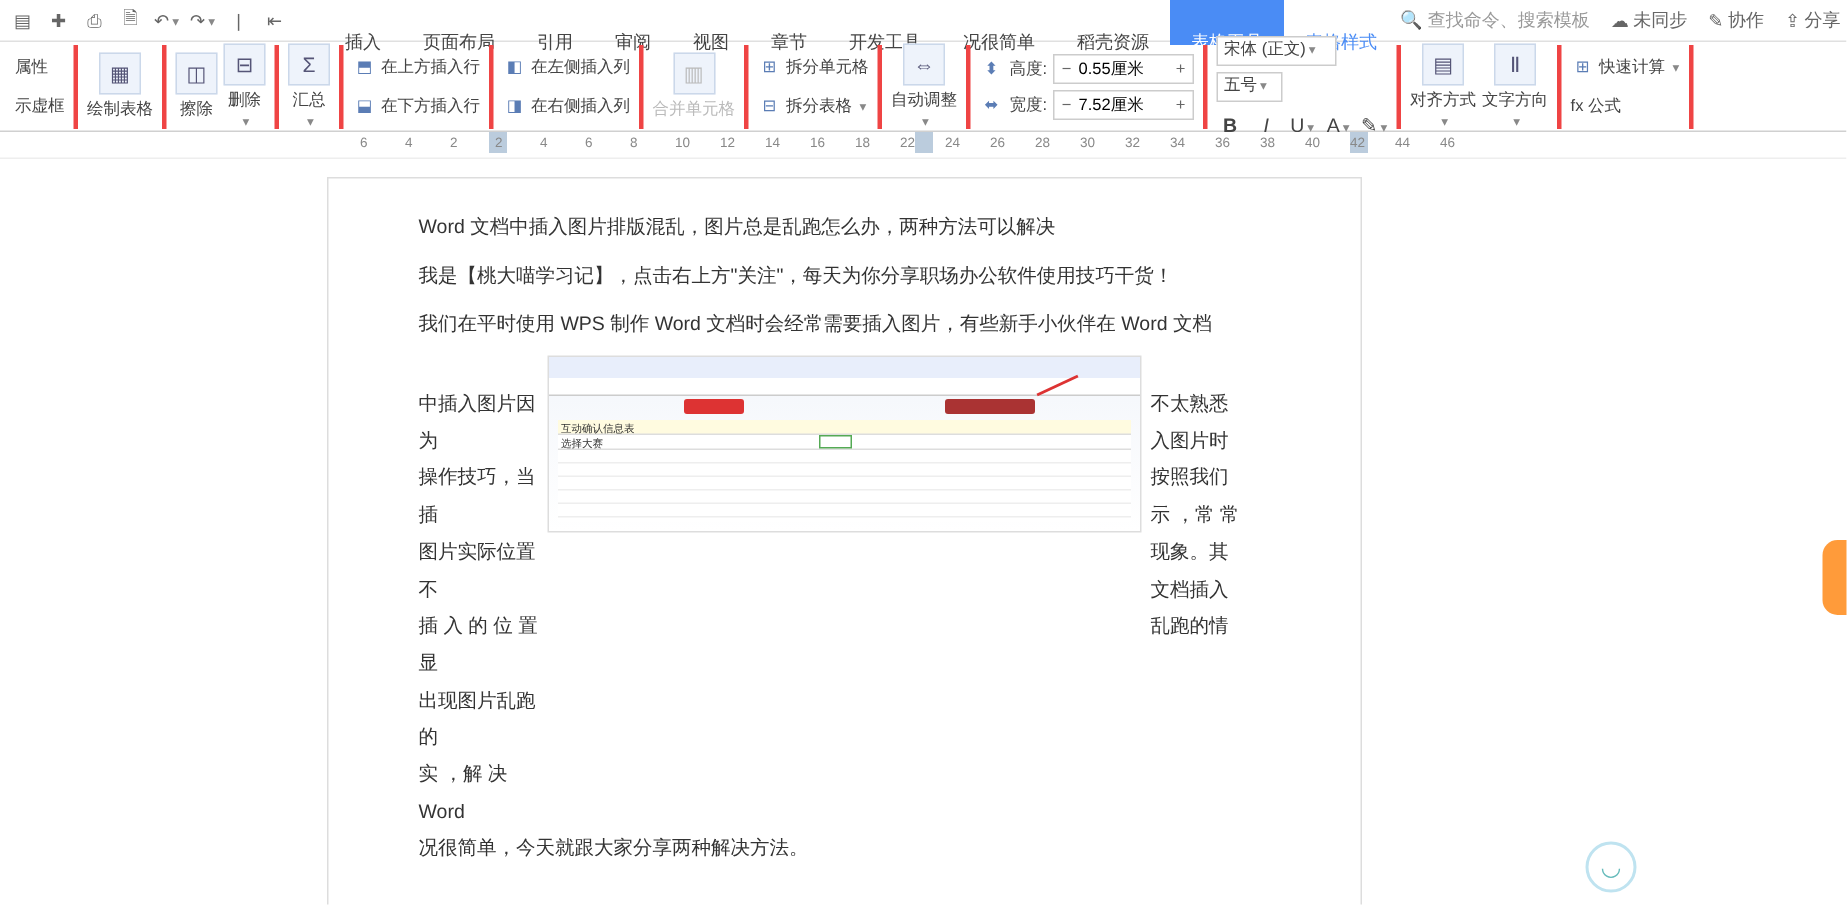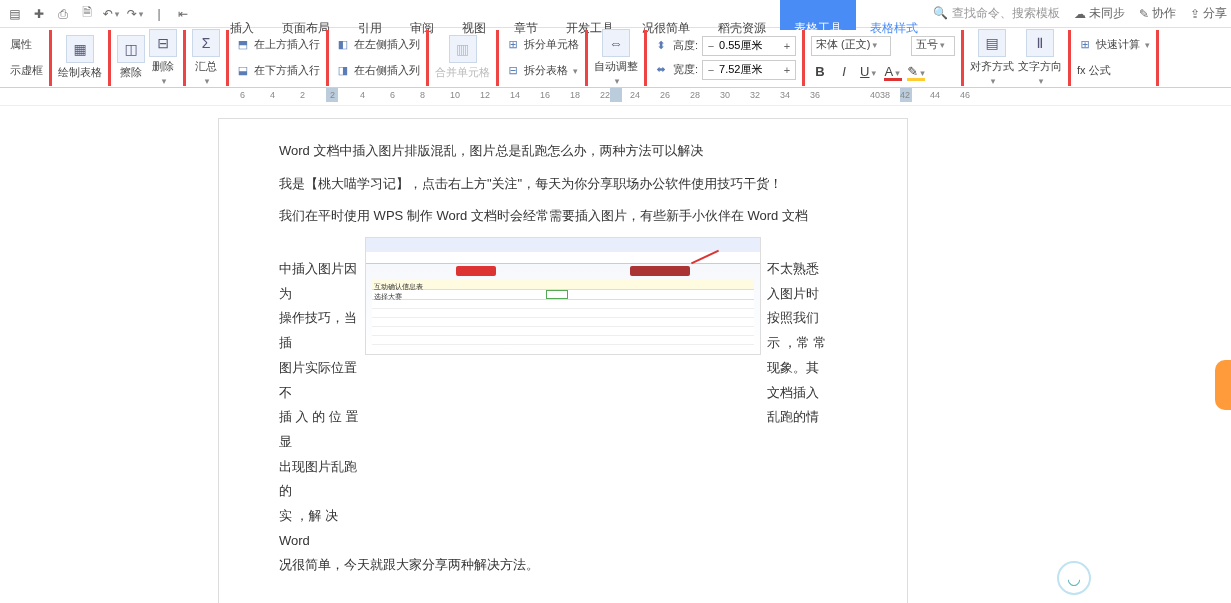--- a/index.html
+++ b/index.html
@@ -23,21 +23,21 @@
 .rcol { display:flex; flex-direction:column; gap:4px; font-size:11px; }
 .rbtn { display:flex; align-items:center; gap:3px; height:22px; white-space:nowrap; }
 .rbig { display:flex; flex-direction:column; align-items:center; gap:2px; }
 .ricon { width:28px; height:28px; background:#eef3fb; border:1px solid #cbd8ea; display:flex; align-items:center; justify-content:center; font-size:14px; color:#557; }
 .rsmicon { width:16px; height:16px; display:inline-flex; align-items:center; justify-content:center; color:#5b7db5; }
 .dim { display:flex; align-items:center; gap:4px; }
 .dimlabel { font-size:11px; }
 .dimctrl { display:flex; align-items:center; border:1px solid #ccc; height:20px; }
 .dimctrl .pm { width:16px; text-align:center; color:#666; cursor:pointer; }
 .dimctrl input { width:60px; border:none; text-align:left; font-size:11px; outline:none; }
-.fontsel { display:flex; gap:20px; }
+.fontsel { display:flex; gap:4px;flex-direction:column; }
 .fontsel select, .fontsel .sel { border:1px solid #ccc; height:20px; font-size:11px; padding:0 4px; background:#fff; }
 .fmt { display:flex; gap:6px; align-items:center; font-size:13px; margin-top:4px; }
 .fmt span { width:18px; text-align:center; }
 .colorbar { width:14px; height:3px; display:block; }
 
 
 .ruler { height:18px; background:#fff; position:relative; font-size:9px; color:#888; border-bottom:1px solid #eee; }
 .ruler .tick { position:absolute; top:2px; }
 .ruler .mk { position:absolute; top:0; width:12px; height:14px; background:#bcd; }
 
@@ -251,21 +251,21 @@
     <span class="tick" style="left: 540px;">16</span>
     <span class="tick" style="left: 570px;">18</span>
     <span class="tick" style="left: 600px;">22</span>
     <span class="tick" style="left: 630px;">24</span>
     <span class="tick" style="left: 660px;">26</span>
     <span class="tick" style="left: 690px;">28</span>
     <span class="tick" style="left: 720px;">30</span>
     <span class="tick" style="left: 750px;">32</span>
     <span class="tick" style="left: 780px;">34</span>
     <span class="tick" style="left: 810px;">36</span>
-    <span class="tick" style="left: 840px; margin-left: 40px;">38</span>
+    <span class="tick" style="left: 840px;">38</span>
     <span class="tick" style="left: 870px;">40</span>
     <span class="tick" style="left: 900px;">42</span>
     <span class="tick" style="left: 930px;">44</span>
     <span class="tick" style="left: 960px;">46</span>
   </div>
 
 <div class="sideicons">
   <span>▤</span>
   <span>▾</span>
 </div>

